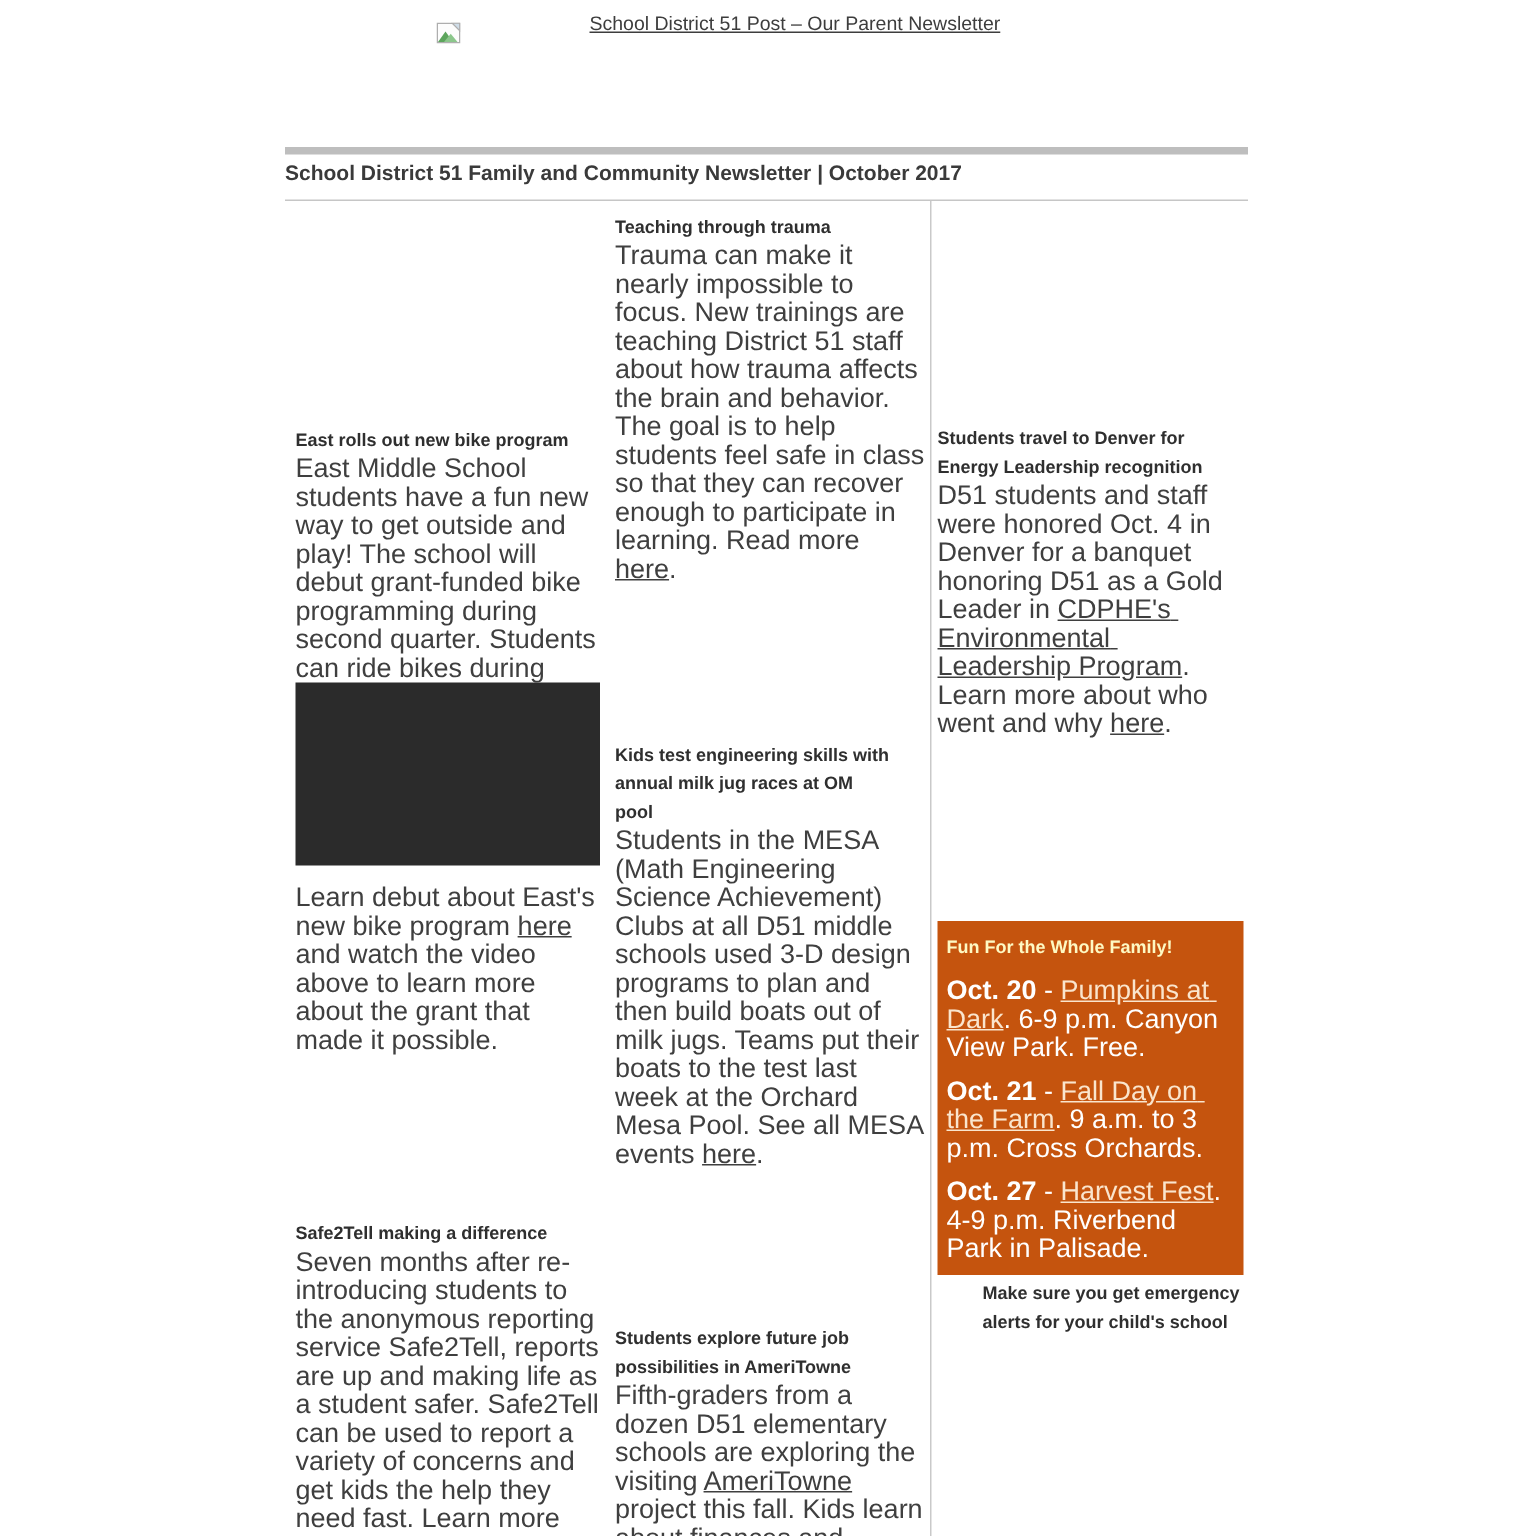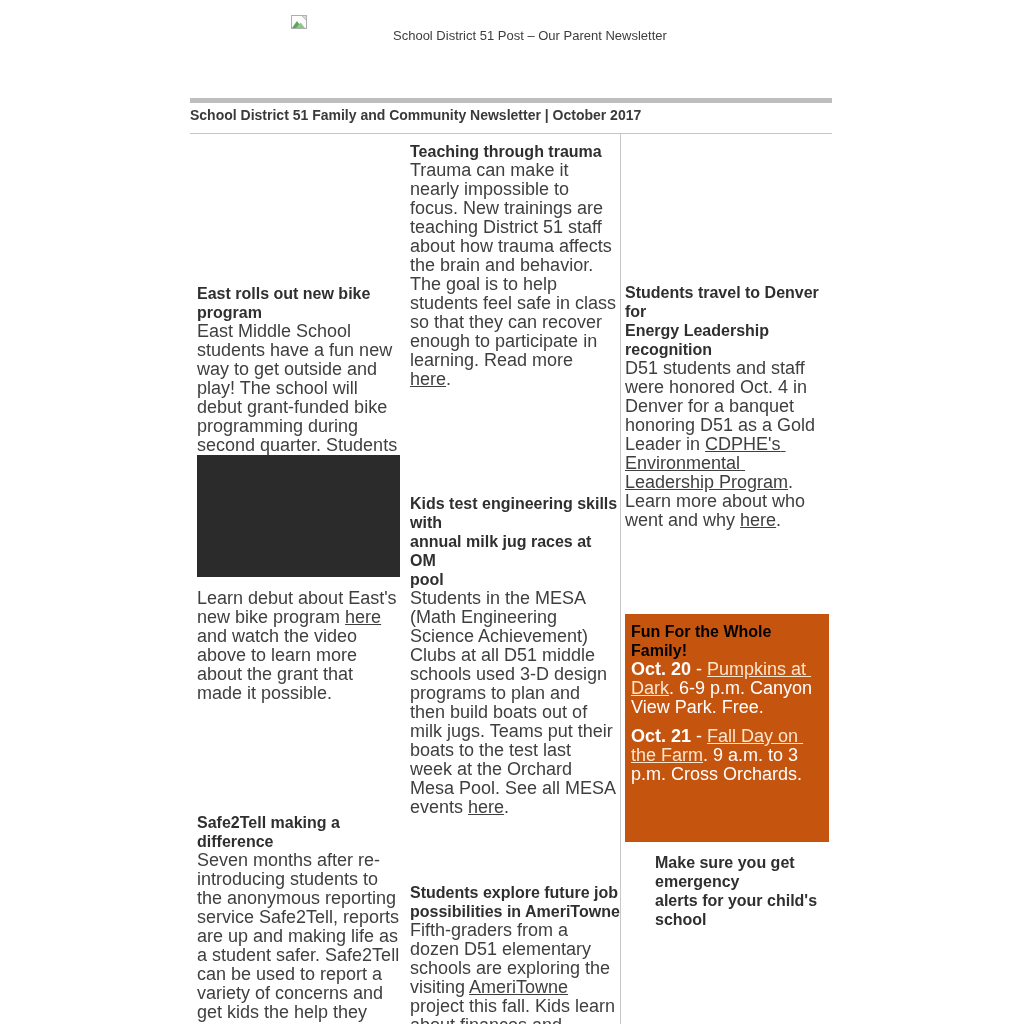--- a/index.html
+++ b/index.html
@@ -4,50 +4,50 @@
 <style>
   html,body{margin:0;padding:0;}
   body{
     width:1024px;height:1024px;position:relative;overflow:hidden;
     background:#ffffff;
     font-family:"Liberation Sans", sans-serif;
     color:#3f3f3f;
   }
   .abs{position:absolute;}
   .txt{font-size:13px;line-height:19px;}
-  .h{font-weight:bold;color:#2f2f2f;margin:0;font-size:16px;line-height:19px;white-space:pre-wrap;}
+  .h{font-weight:bold;color:#2f2f2f;margin:0;font-size:12px;line-height:19px;white-space:pre-wrap;}
   .p{margin:0;font-size:18px;line-height:19px;white-space:pre-wrap;}
   .lnk{text-decoration:underline;cursor:pointer;}
   .graybar{background:#bebebe;height:5px;}
   .rule{background:#c6c6c6;height:1px;}
   .vline{background:#c9c9c9;width:1px;}
   .title{font-weight:bold;font-size:14px;line-height:18px;color:#3a3a3a;text-align:left;}
   .alt-text{font-size:13px;line-height:15px;color:#3d3d3d;}
   .video{background:#2b2b2b;}
   .orange-box{background:#c5540e;color:#ffffff;box-sizing:border-box;padding:8px 6px;}
-  .orange-box .h{color:#000000;}
+  .orange-box .h{color:#fef9c3;margin-bottom:10px;}
   .orange-box .ev{margin-bottom:10px;}
   .orange-box .ev:last-child{margin-bottom:0;}
   .orange-box .lnk{color:#fae5cd;}
   .b{font-weight:bold;}
 </style>
 </head>
 <body>
 
 <div>
 
   <span class="abs" style="left:291px;top:15px;width:16px;height:14px;">
     <svg width="16" height="14" viewBox="0 0 16 14">
       <rect x="0.5" y="0.5" width="15" height="13" fill="#fdfdfd" stroke="#aeaeae"></rect>
       <path d="M15.5 0.5 L10.5 0.5 L15.5 5.5 Z" fill="#cfdde8" stroke="#aeaeae" stroke-width="0.8"></path>
       <path d="M1 13 L6 6 L11 13 Z" fill="#5da55d"></path>
       <path d="M5 13 L9.5 7.5 L14 13 Z" fill="#8cc78c"></path>
     </svg>
   </span>
-  <div class="abs alt-text" style="left:393px;top:28px;">School District 51 Post – Our Parent Newsletter</div>
+  <div class="abs alt-text" style="left:393px;top:8px;text-decoration:underline;">School District 51 Post – Our Parent Newsletter</div>
 
   <div class="abs graybar" style="left:190px;top:98px;width:642px;"></div>
 
   <div class="abs title" style="left:190px;top:106px;width:642px;">School District 51 Family and Community Newsletter | October 2017</div>
 
   <div class="abs rule" style="left:190px;top:133px;width:642px;"></div>
 
   <div class="abs vline" style="left:620px;top:134px;height:890px;"></div>
 
   <section class="abs txt" style="left:197px;top:284px;width:203px;">
@@ -87,20 +87,21 @@
   <section class="abs txt" style="left:625px;top:283px;width:206px;">
     <h3 class="h">Students travel to Denver for
 Energy Leadership recognition</h3>
     <p class="p"><span>D51 students and staff were honored Oct. 4 in Denver for a banquet honoring D51 as a Gold Leader in </span><span class="lnk">CDPHE's Environmental Leadership Program</span><span>. Learn more about who went and why </span><span class="lnk">here</span><span>.</span></p>
   </section>
 
   <section class="abs txt orange-box" style="left:625px;top:614px;width:204px;min-height:228px;">
     <div class="h">Fun For the Whole Family!</div>
     <div class="p ev"><span class="b">Oct. 20</span><span> - </span><span class="lnk">Pumpkins at Dark</span><span>. 6-9 p.m. Canyon View Park. Free.</span></div>
     <div class="p ev"><span class="b">Oct. 21</span><span> - </span><span class="lnk">Fall Day on the Farm</span><span>. 9 a.m. to 3 p.m. Cross Orchards.</span></div>
+    <div class="p ev"><span class="b">Oct. 27</span><span> - </span><span class="lnk">Harvest Fest</span><span>. 4-9 p.m. Riverbend Park in Palisade.</span></div>
   </section>
 
   <section class="abs txt" style="left:655px;top:853px;width:206px;">
     <h3 class="h">Make sure you get emergency
 alerts for your child's school</h3>
   </section>
 
 </div>
 
 </body></html>

